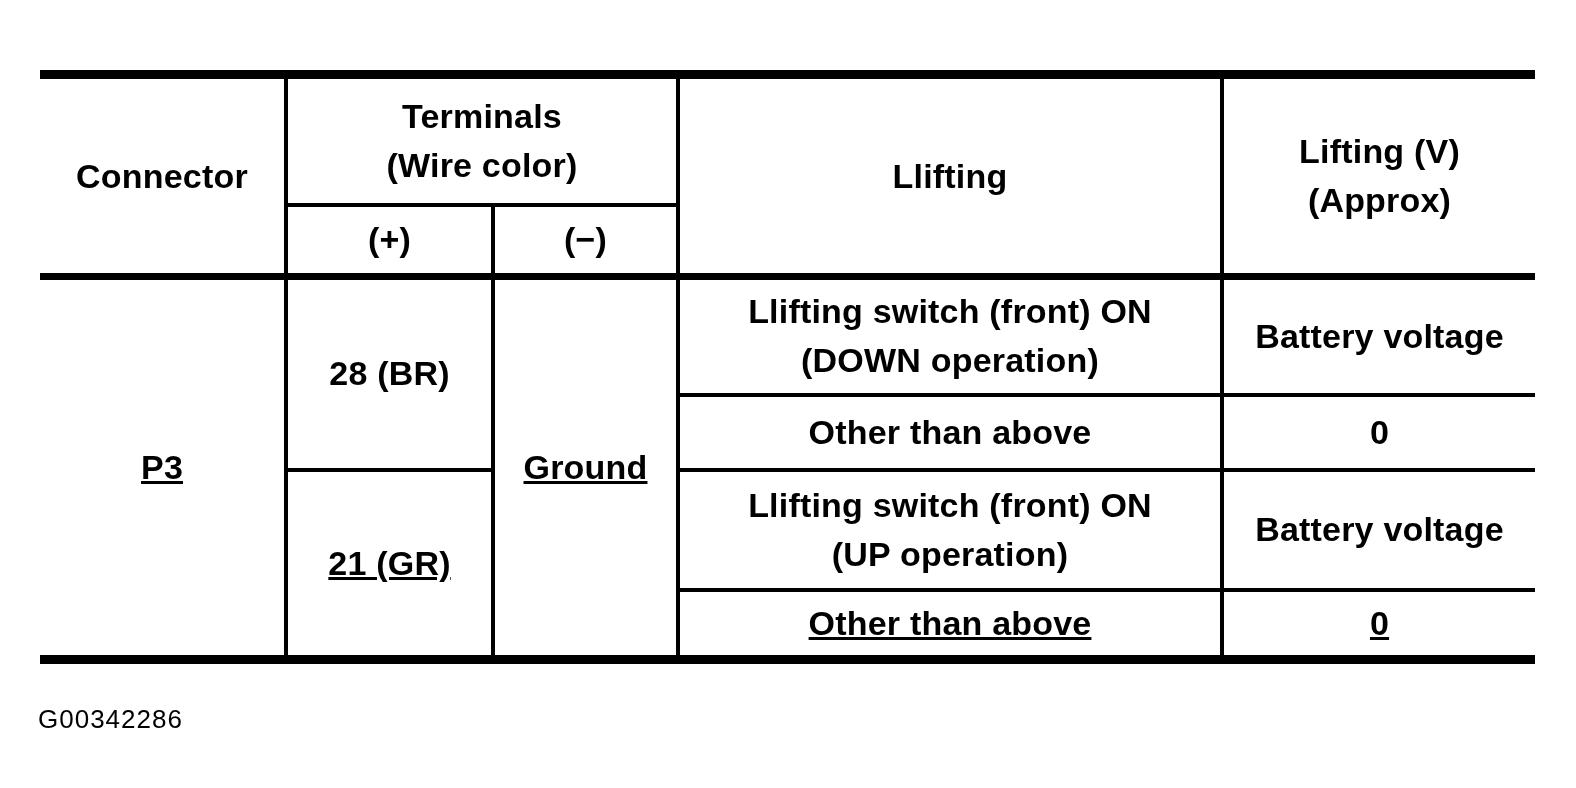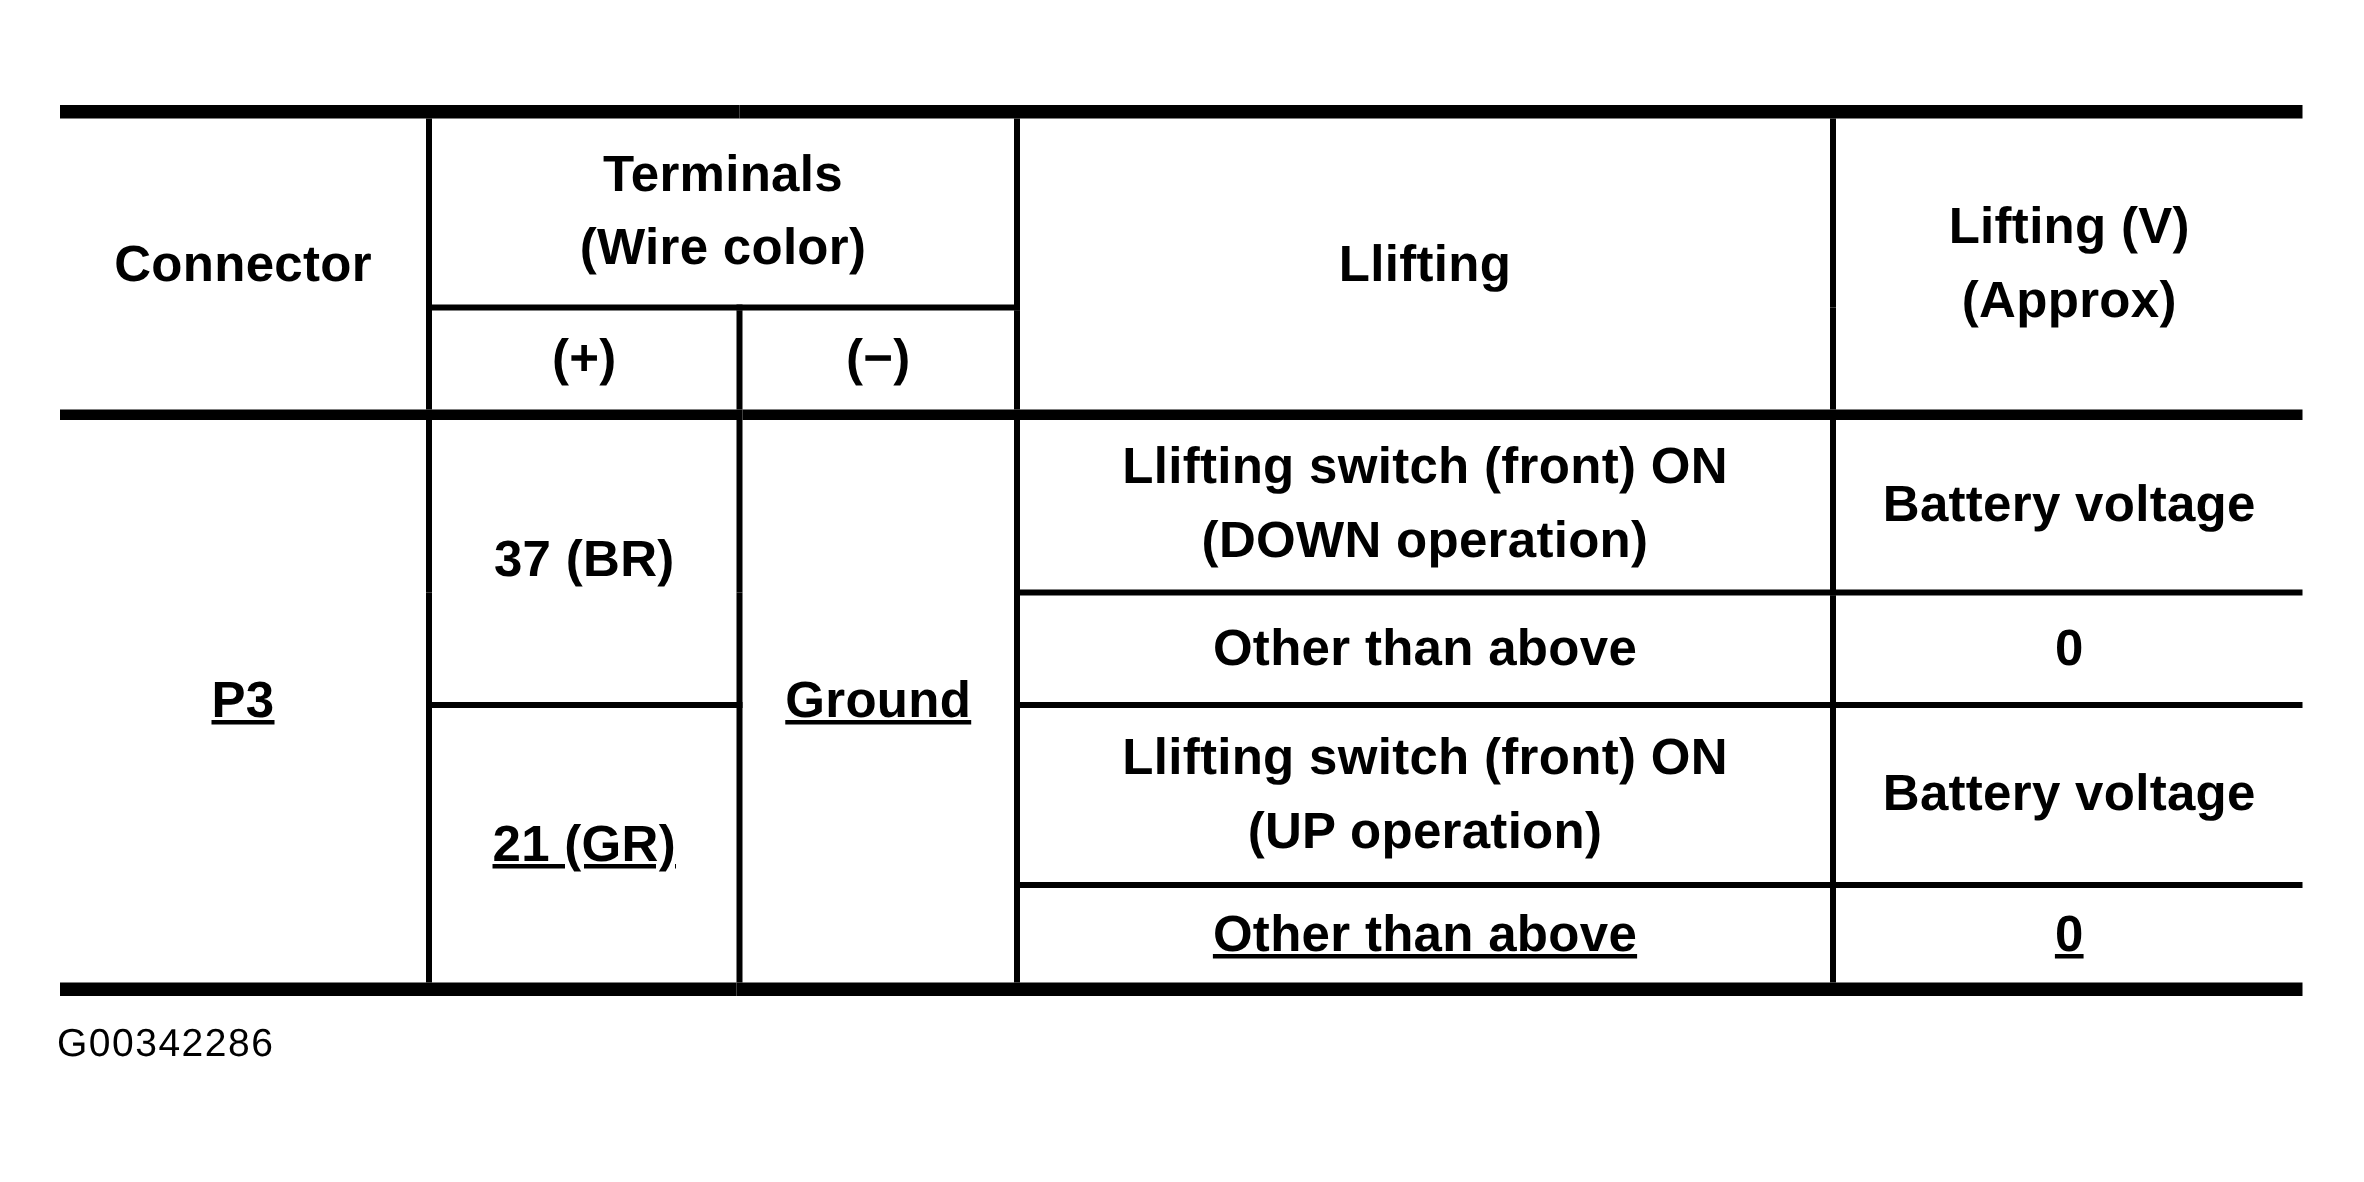--- a/index.html
+++ b/index.html
@@ -57,21 +57,21 @@
   .no-r    { border-right: none !important; }
   .thick-t { border-top: 9px solid #000000 !important; }
   .thick-m { border-bottom: 7px solid #000000 !important; }
   .thick-b { border-bottom: 9px solid #000000 !important; text-decoration: underline; }
   
   .cell-conn { text-align: left; padding-left: 34px; }
   .cell-cond { text-align: left; padding-left: 26px; }
   .fig-label {
     position: absolute;
     left: 38px;
-    top: 680px;
+    top: 704px;
     font-size: 26px;
     font-weight: normal;
     letter-spacing: 1px;
     color: #000000;
     font-family: "Liberation Sans", sans-serif;
   }
 </style>
 </head>
 <body>
 
@@ -96,21 +96,21 @@
 (Approx)</th>
     </tr>
 
     <tr class="h-head2">
       <th class="thick-m">(+)</th>
       <th class="thick-m">(−)</th>
     </tr>
 
     <tr class="h-row1">
       <td rowspan="4" class="no-l thick-b cell-conn">P3</td>
-      <td rowspan="2">37 (BR)</td>
+      <td rowspan="2">28 (BR)</td>
       <td rowspan="4" class="thick-b">Ground</td>
       <td class="cell-cond">Llifting switch (front) ON
 (DOWN operation)</td>
       <td class="no-r">Battery voltage</td>
     </tr>
 
     <tr class="h-row2">
       <td class="cell-cond">Other than above</td>
       <td class="no-r">0</td>
     </tr>

